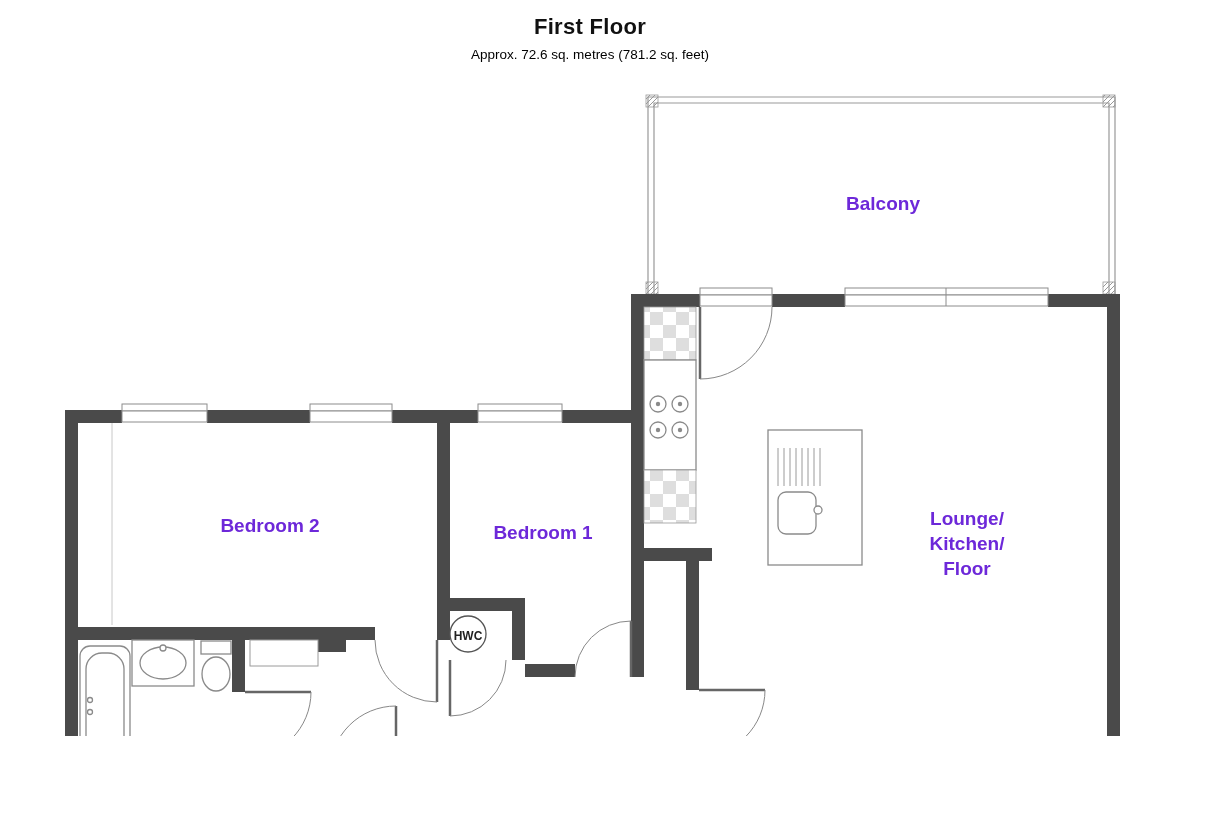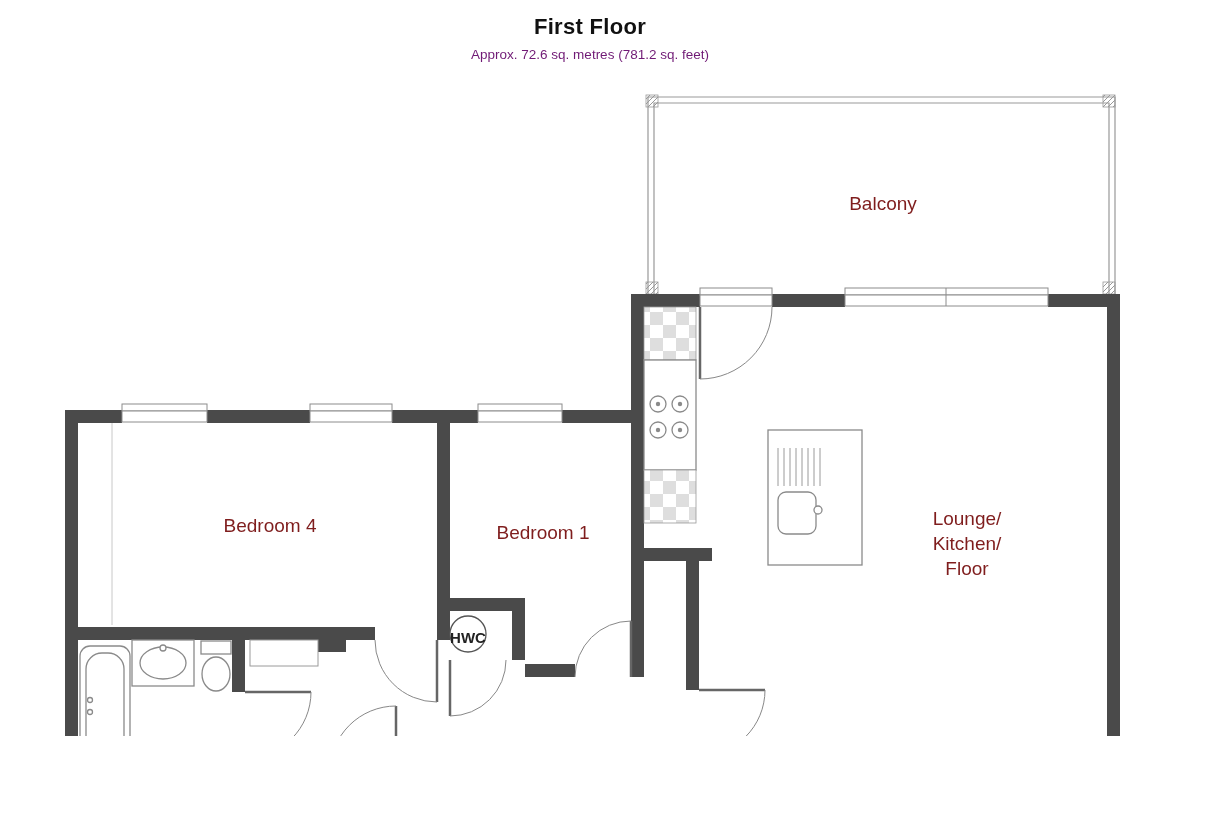--- a/index.html
+++ b/index.html
@@ -1,25 +1,25 @@
 <!DOCTYPE html>
 <html style="--wall: #4a4a4a; --fixture: #8a8a8a; --background: #ffffff; --text: #111111;"><head>
 <meta charset="utf-8">
 <style>
   *{box-sizing:border-box}
   html,body{margin:0;padding:0;background:#fff;font-family:"Liberation Sans",sans-serif}
   .canvas{position:relative;width:1226px;height:736px;background:#fff;overflow:hidden}
   .hdr-title{position:absolute;top:14px;left:0;width:1180px;text-align:center;
              font-size:22px;font-weight:bold;color:#111;letter-spacing:.3px}
   .hdr-sub{position:absolute;top:47px;left:0;width:1180px;text-align:center;
-           font-size:13.5px;color:#701a75}
+           font-size:13.5px;color:#000000}
   svg.plan{position:absolute;left:0;top:0}
-  .room-label{position:absolute;font-weight:normal;font-size:19px;color:#7f1d1d;
+  .room-label{position:absolute;font-weight:bold;font-size:19px;color:#6d28d9;
               text-align:center;white-space:pre-line;line-height:25px}
-  .hwc-label{position:absolute;font-weight:bold;font-size:15px;color:#222;text-align:center}
+  .hwc-label{position:absolute;font-weight:bold;font-size:12px;color:#222;text-align:center}
   .wall{fill:var(--wall,#4a4a4a)}
   .pane{fill:#fff;stroke:#8c8c8c;stroke-width:1}
   .fix{fill:#fff;stroke:var(--fixture,#8a8a8a);stroke-width:1.3}
   .fix-thin{fill:none;stroke:#9a9a9a;stroke-width:1}
   .dot{fill:#8a8a8a;stroke:none}
   .door-leaf{stroke:#666;stroke-width:2.5}
   .door-arc{fill:none;stroke:#888;stroke-width:1}
   .balcony-line{fill:none;stroke:#999;stroke-width:1.2}
   .threshold{fill:#fff;stroke:#999;stroke-width:.8}
 </style>
@@ -185,20 +185,20 @@
 
       <line x1="112" y1="423" x2="112" y2="625" stroke="#c8c8c8" stroke-width="1"></line>
     </g>
 
     <g>
       <circle cx="468" cy="634" r="18" fill="#fff" stroke="#555" stroke-width="1.3"></circle>
     </g>
   </svg>
 
   <div class="room-label" style="left:783px;top:191px;width:200px">Balcony</div>
-  <div class="room-label" style="left:170px;top:513px;width:200px">Bedroom 4</div>
+  <div class="room-label" style="left:170px;top:513px;width:200px">Bedroom 2</div>
   <div class="room-label" style="left:443px;top:520px;width:200px">Bedroom 1</div>
   <div class="room-label" style="left:867px;top:506px;width:200px">Lounge/
 Kitchen/
 Floor</div>
   <div class="hwc-label" style="left:450px;top:629px;width:36px">HWC</div>
 
 </div>
 
 </body></html>

